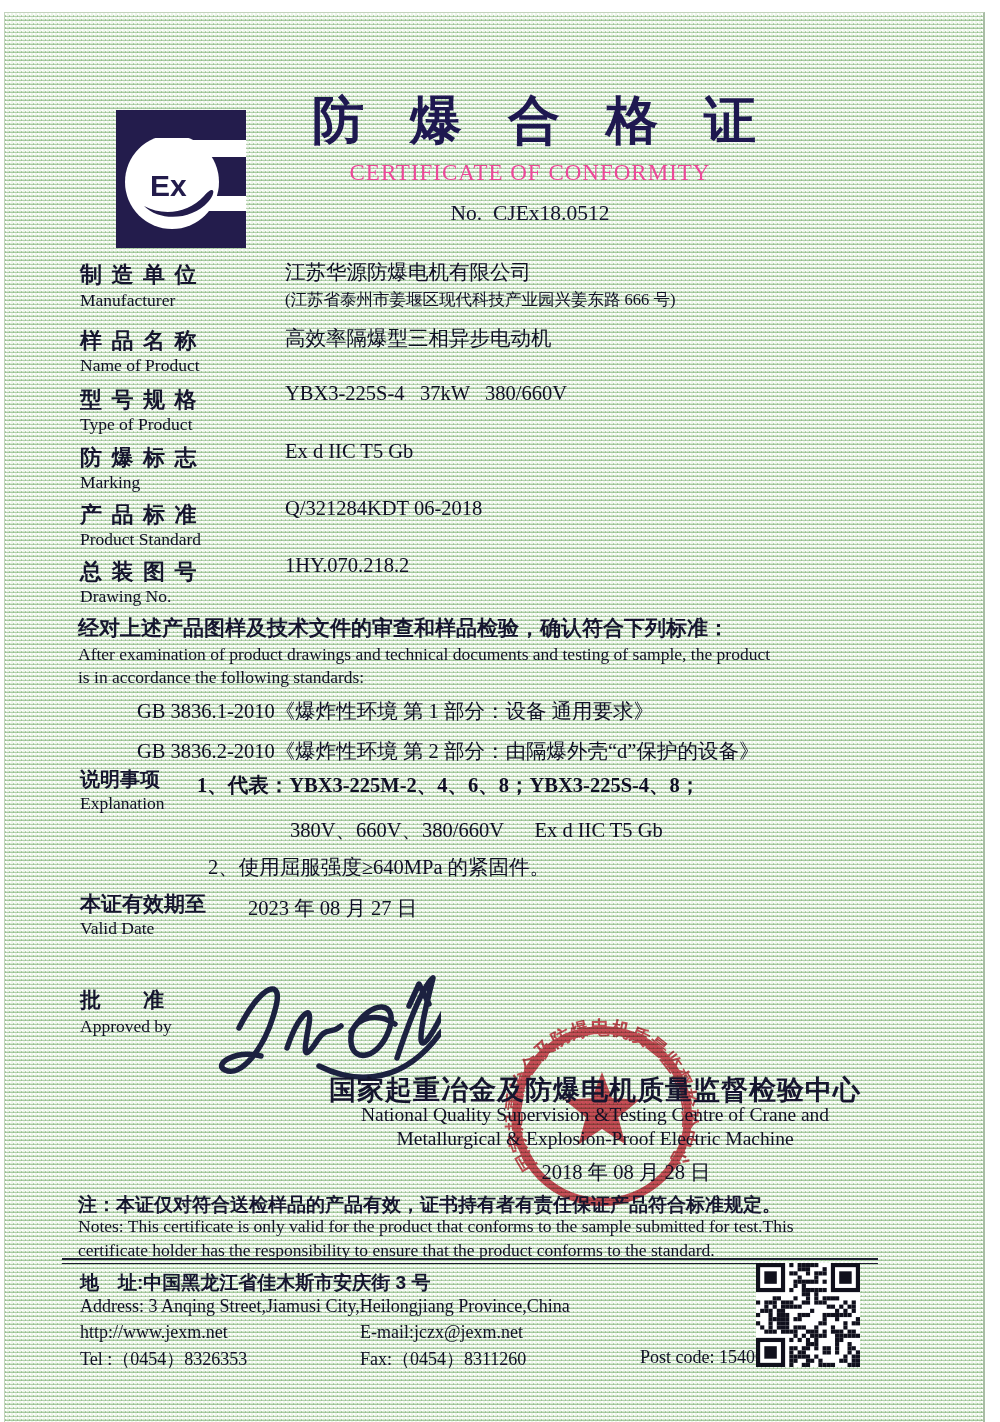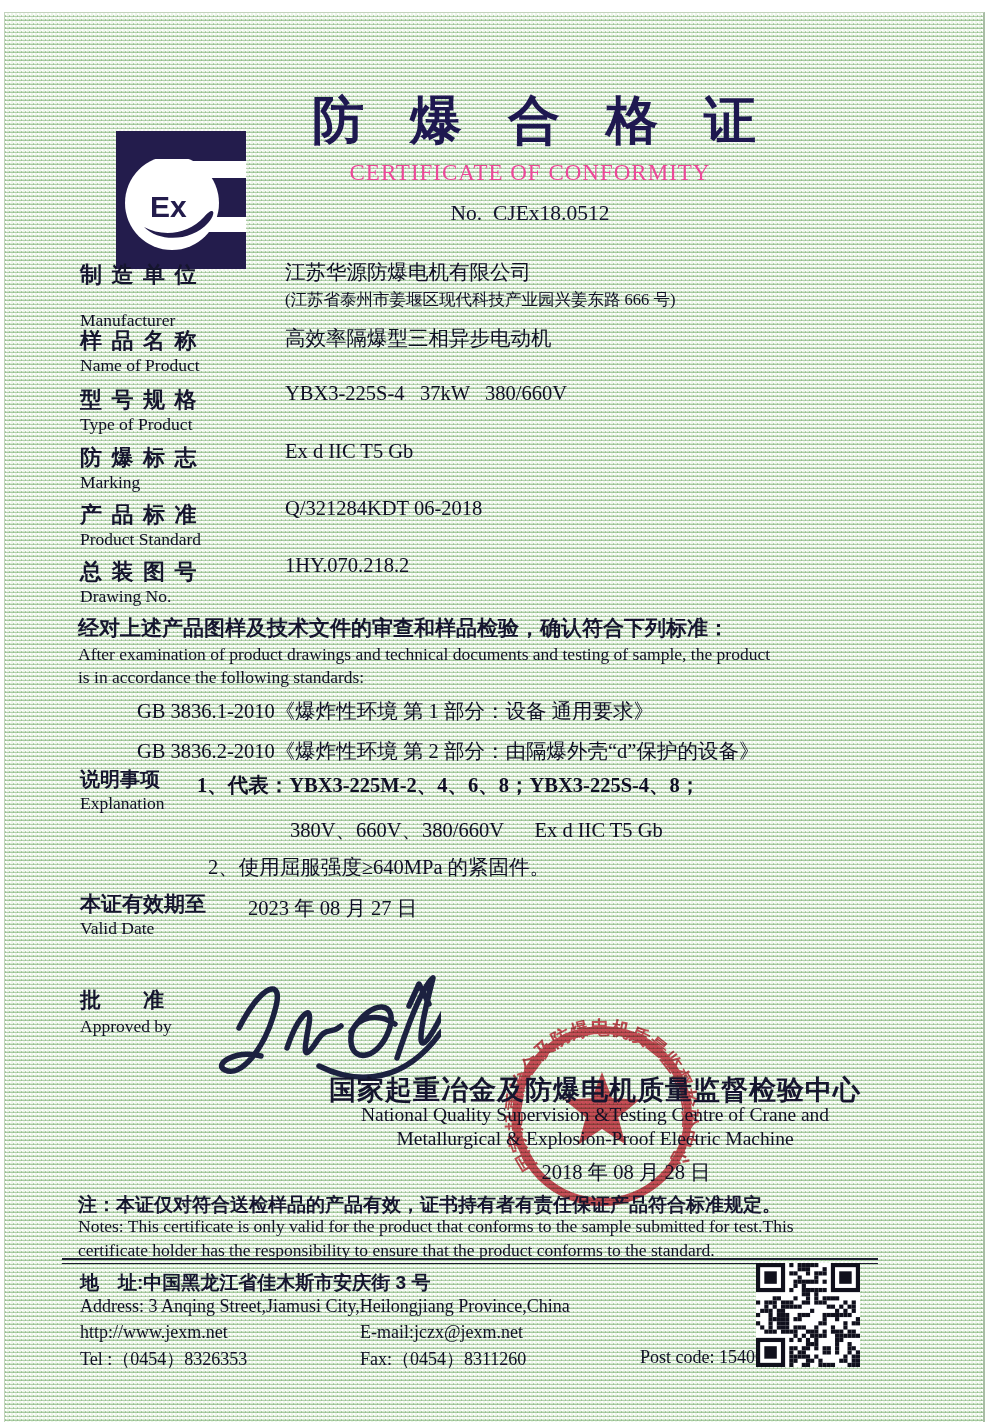--- a/index.html
+++ b/index.html
@@ -29,38 +29,38 @@
   .rule{border-top:2px solid #1c1c30;border-bottom:1px solid #1c1c30;height:3px;}
   .seal{opacity:.86;mix-blend-mode:multiply;}
   svg text{font-family:"Liberation Sans","DejaVu Sans",sans-serif;}
 </style>
 </head>
 <body>
 
 <div class="page">
   <div class="paper"></div>
 
-  <div class="abs" style="left:100px;top:88px;width:130px;height:142px;margin-top:21px;">
+  <div class="abs" style="left:100px;top:88px;width:130px;height:142px;">
     <svg width="130" height="142" viewBox="0 0 130 142">
       <rect x="0" y="4" width="130" height="138" fill="#231c4c"></rect>
       <circle cx="56" cy="76" r="47" fill="#ffffff"></circle>
       <rect x="0" y="4" width="130" height="28" fill="#231c4c"></rect>
       <rect x="62" y="34" width="68" height="17" fill="#ffffff"></rect>
       <rect x="84" y="90" width="46" height="15" fill="#ffffff"></rect>
       <path d="M 28 100 C 46 110 72 108 88 90 C 98 78 101 86 92 96 C 76 114 44 116 28 100 Z" fill="#231c4c"></path>
       <text x="34" y="90" font-size="30" font-weight="bold" fill="#231c4c">Ex</text>
     </svg>
   </div>
 
   <div class="abs title-cn" style="left:312px;top:86px;">防爆合格证</div>
   <div class="abs title-en center" style="left:255px;top:160px;width:550px;">CERTIFICATE OF CONFORMITY</div>
   <div class="abs cert-no center" style="left:255px;top:201px;width:550px;">No.  CJEx18.0512</div>
 
   <div class="abs cjk-label" style="left:80px;top:260px;">制 造 单 位</div>
-  <div class="abs en-label" style="left:80px;top:290px;margin-top:20px;">Manufacturer</div>
+  <div class="abs en-label" style="left:80px;top:290px;">Manufacturer</div>
   <div class="abs val" style="left:285px;top:258px;">江苏华源防爆电机有限公司</div>
   <div class="abs val" style="left:285px;top:289px;font-size:16.5px;">(江苏省泰州市姜堰区现代科技产业园兴姜东路 666 号)</div>
 
   <div class="abs cjk-label" style="left:80px;top:326px;">样 品 名 称</div>
   <div class="abs en-label" style="left:80px;top:355px;">Name of Product</div>
   <div class="abs val" style="left:285px;top:324px;">高效率隔爆型三相异步电动机</div>
 
   <div class="abs cjk-label" style="left:80px;top:385px;">型 号 规 格</div>
   <div class="abs en-label" style="left:80px;top:414px;">Type of Product</div>
   <div class="abs val" style="left:285px;top:382px;">YBX3-225S-4   37kW   380/660V</div>

